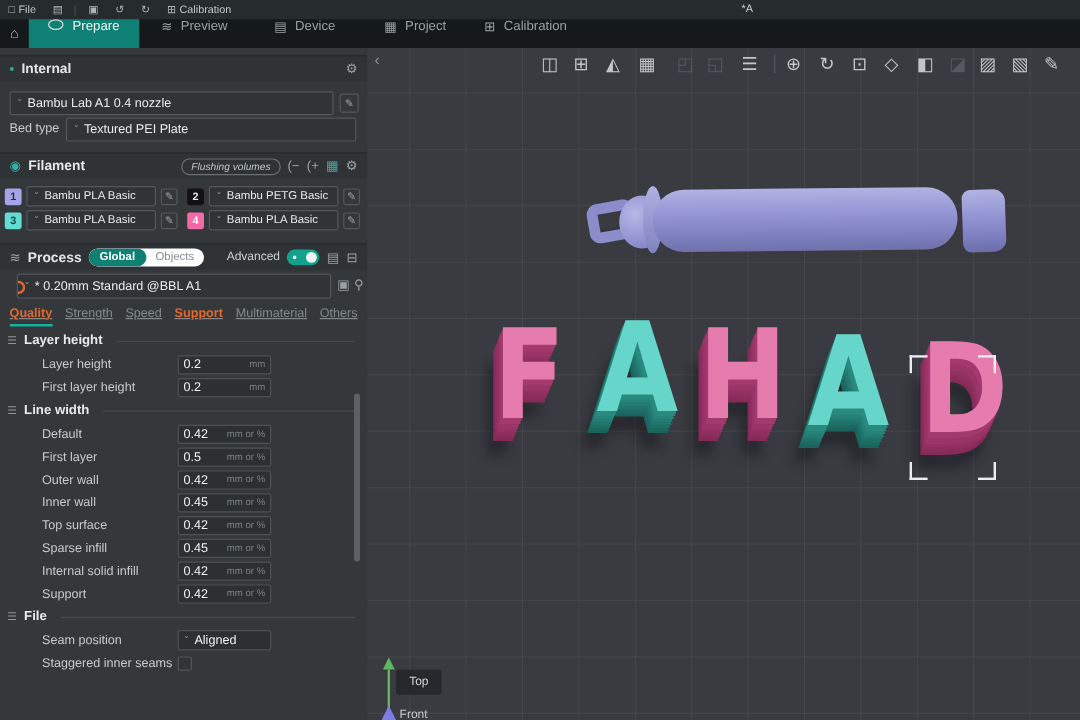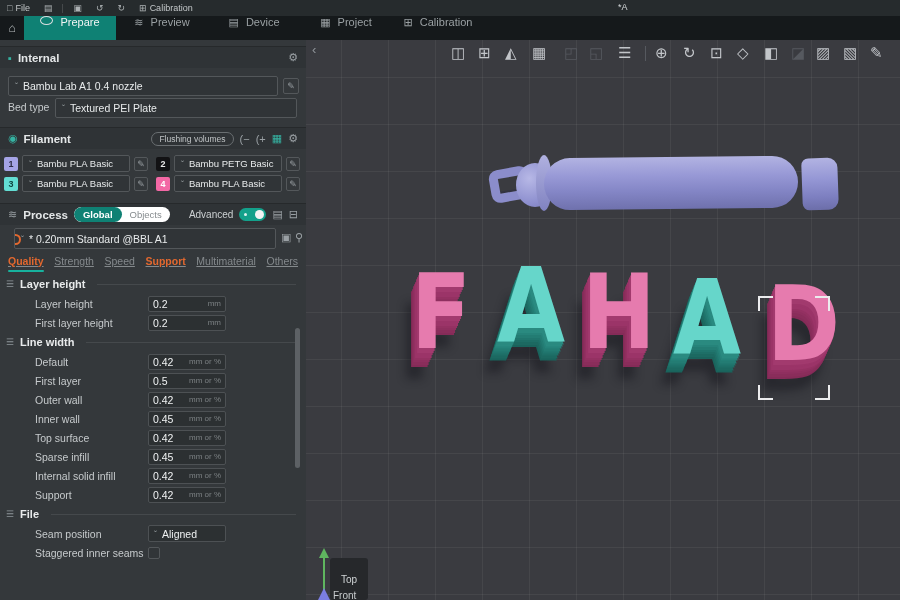--- a/index.html
+++ b/index.html
@@ -35,21 +35,21 @@
   .sec-icon { font-size:11px; color:#35b3a2; }
   .flex-sp { flex:1; }
   .hd-icon { font-size:11px; color:#9aa0a4; }
   .combo { display:flex; align-items:center; gap:5px; border:1px solid #53575a;
     border-radius:2px; background:#303437; height:20px; padding:0 6px; font-size:10.5px;
     color:#e8ebec; white-space:nowrap; overflow:hidden; }
   .caret { color:#9aa0a3; font-size:9px; }
   .editbox { width:16px; height:16px; border:1px solid #54585b; border-radius:2px;
     color:#9aa0a4; font-size:9px; display:flex; align-items:center; justify-content:center; }
   .pill { border:1px solid #6a6f72; border-radius:9px; color:#c0c4c6; font-size:8.5px;
-    padding:1px 7px; }
+    padding:1px 7px;font-style:italic; }
   .fil-badge { width:14px; height:14px; border-radius:2px; font-size:9px; font-weight:bold;
     display:flex; align-items:center; justify-content:center; }
   .badge1 { background:#a5a4e6; color:#2c2c44; }
   .badge2 { background:#121214; color:#e8e8e8; }
   .badge3 { background:#63ddd3; color:#0e4540; }
   .badge4 { background:#f368a5; color:#fff; }
   .scope { display:flex; background:#ffffff; border-radius:9px; overflow:hidden;
     font-size:9.5px; height:15px; align-items:center; }
   .scope .g { background:#0f8174; color:#fff; padding:0 9px; height:15px;
     display:flex; align-items:center; border-radius:9px; font-weight:bold; }
@@ -140,21 +140,21 @@
 
   
   .axis-line { position:absolute; left:17px; top:518px; width:2px; height:42px; background:#5fb65f; }
   .axis-head-g { position:absolute; left:13px; top:508px; width:0; height:0;
     border-left:5px solid transparent; border-right:5px solid transparent;
     border-bottom:10px solid #5fb65f; }
   .axis-head-b { position:absolute; left:12px; top:548px; width:0; height:0;
     border-left:6px solid transparent; border-right:6px solid transparent;
     border-bottom:12px solid #7b7de2; }
   .axis-line-b { position:absolute; left:17px; top:558px; width:2px; height:10px; background:#7b7de2; }
-  .view-label { position:absolute; left:24px; top:518px; width:38px; height:42px;
+  .view-label { position:absolute; left:24px; top:518px; width:38px; height:21px;
     background:#26282b; border-radius:3px; display:flex; align-items:center;
     justify-content:center; font-size:10px; color:#d0d4d6; }
   .view-label2 { position:absolute; left:27px; top:550px; font-size:10px; color:#c7cbcd; }
 </style>
 </head>
 <body>
 
 <div id="app">
 
   <div class="titlebar">

